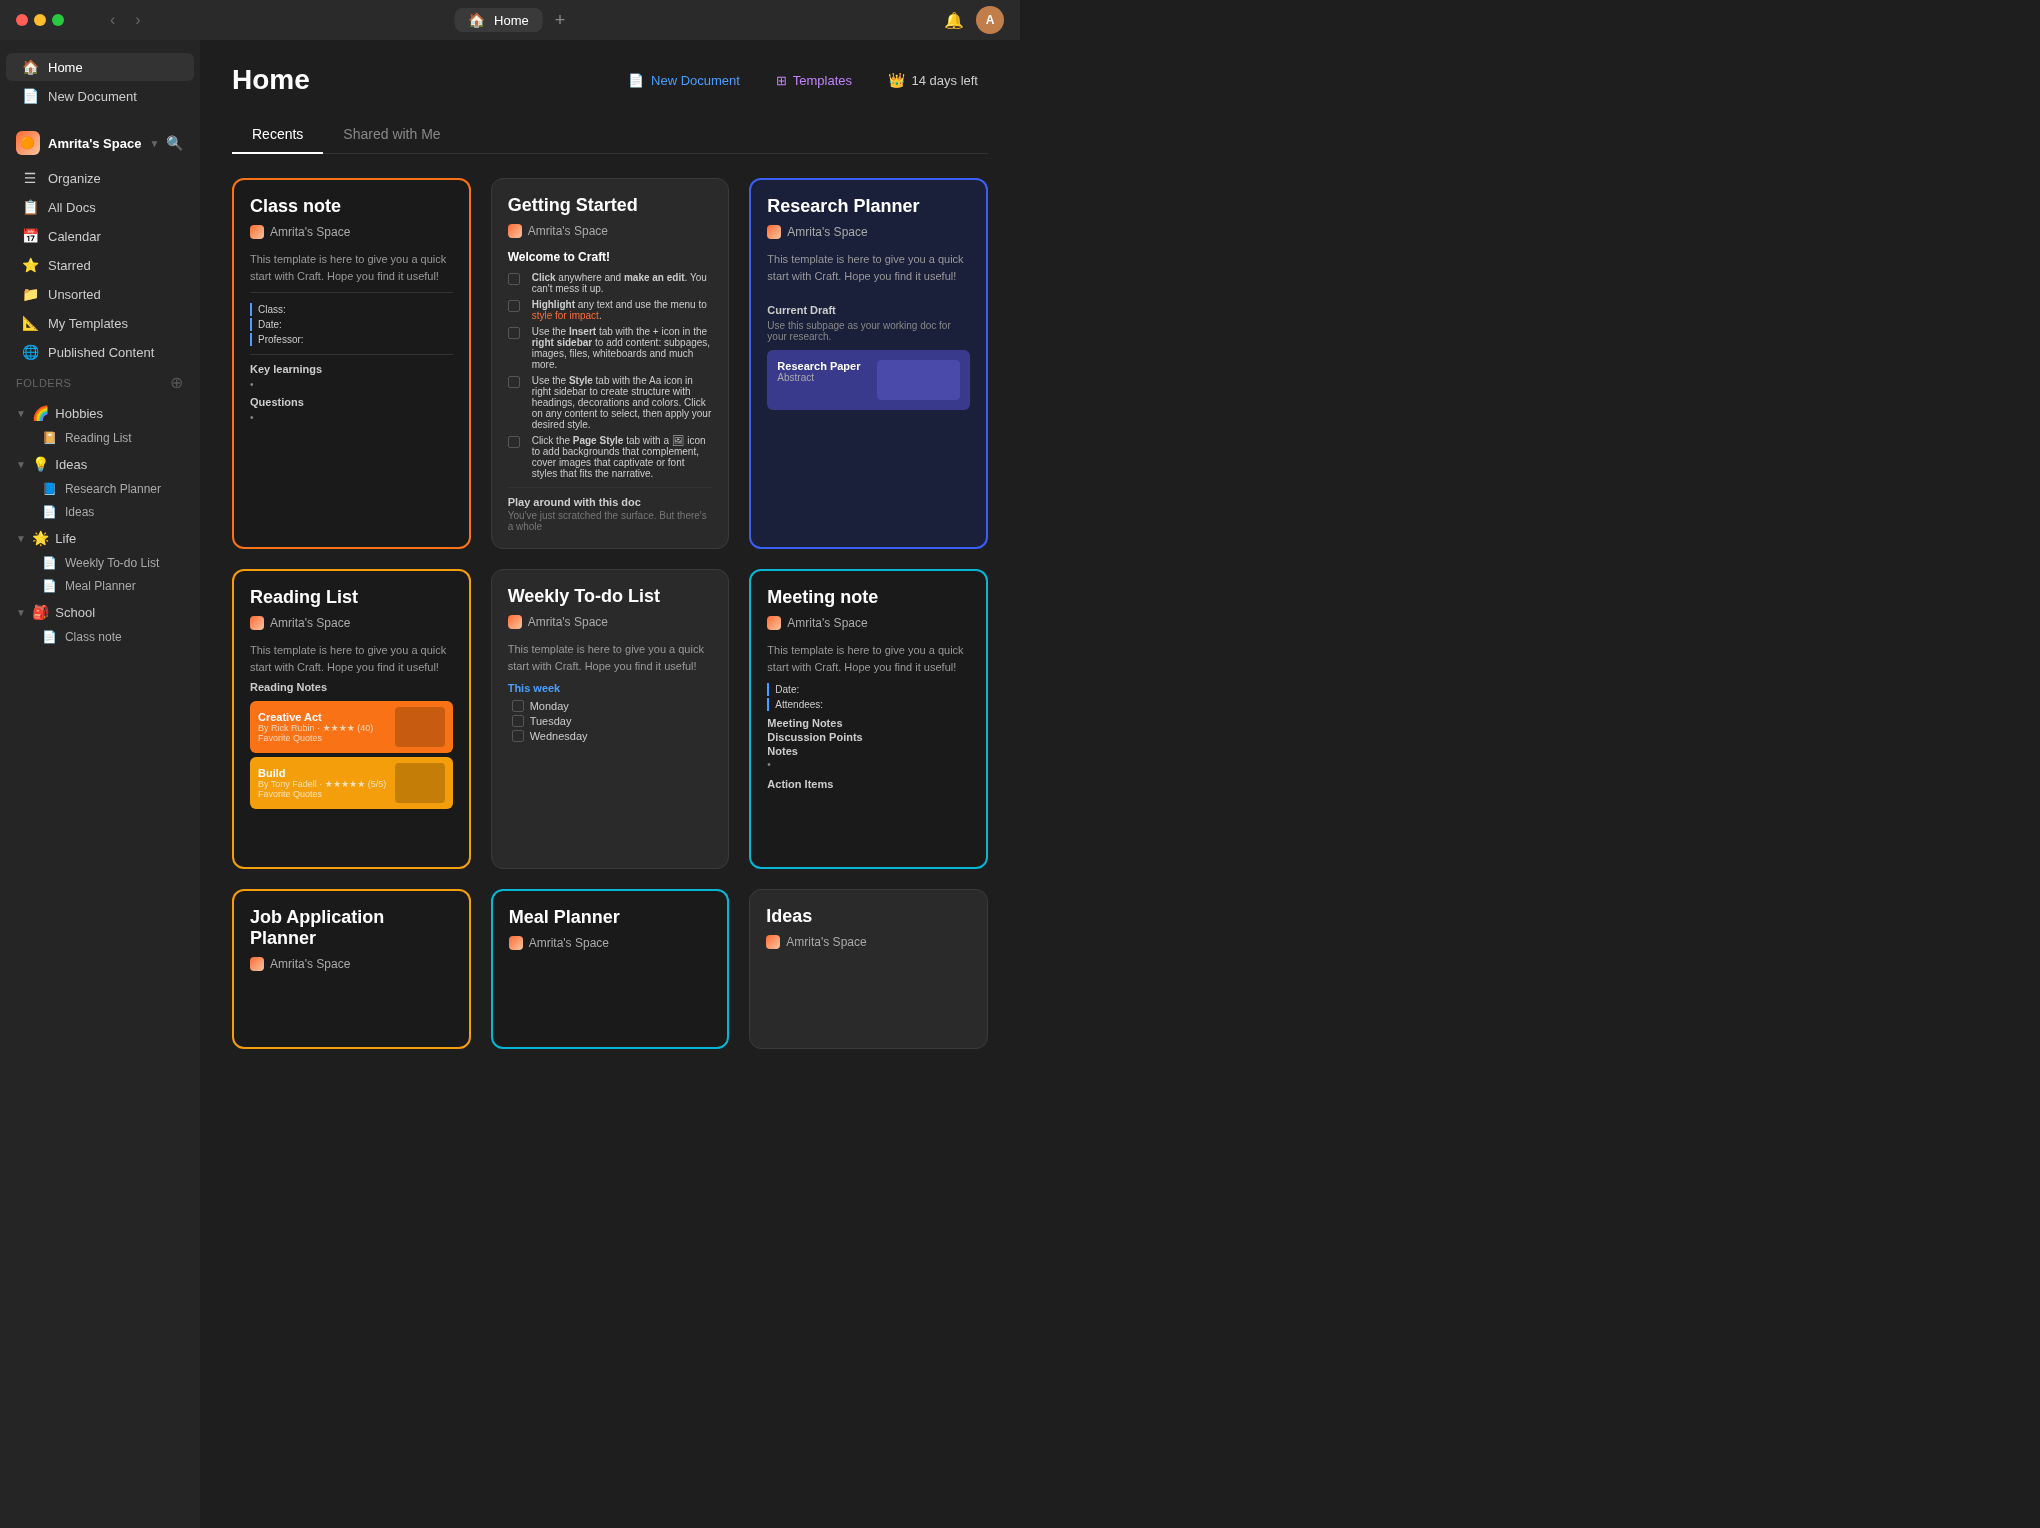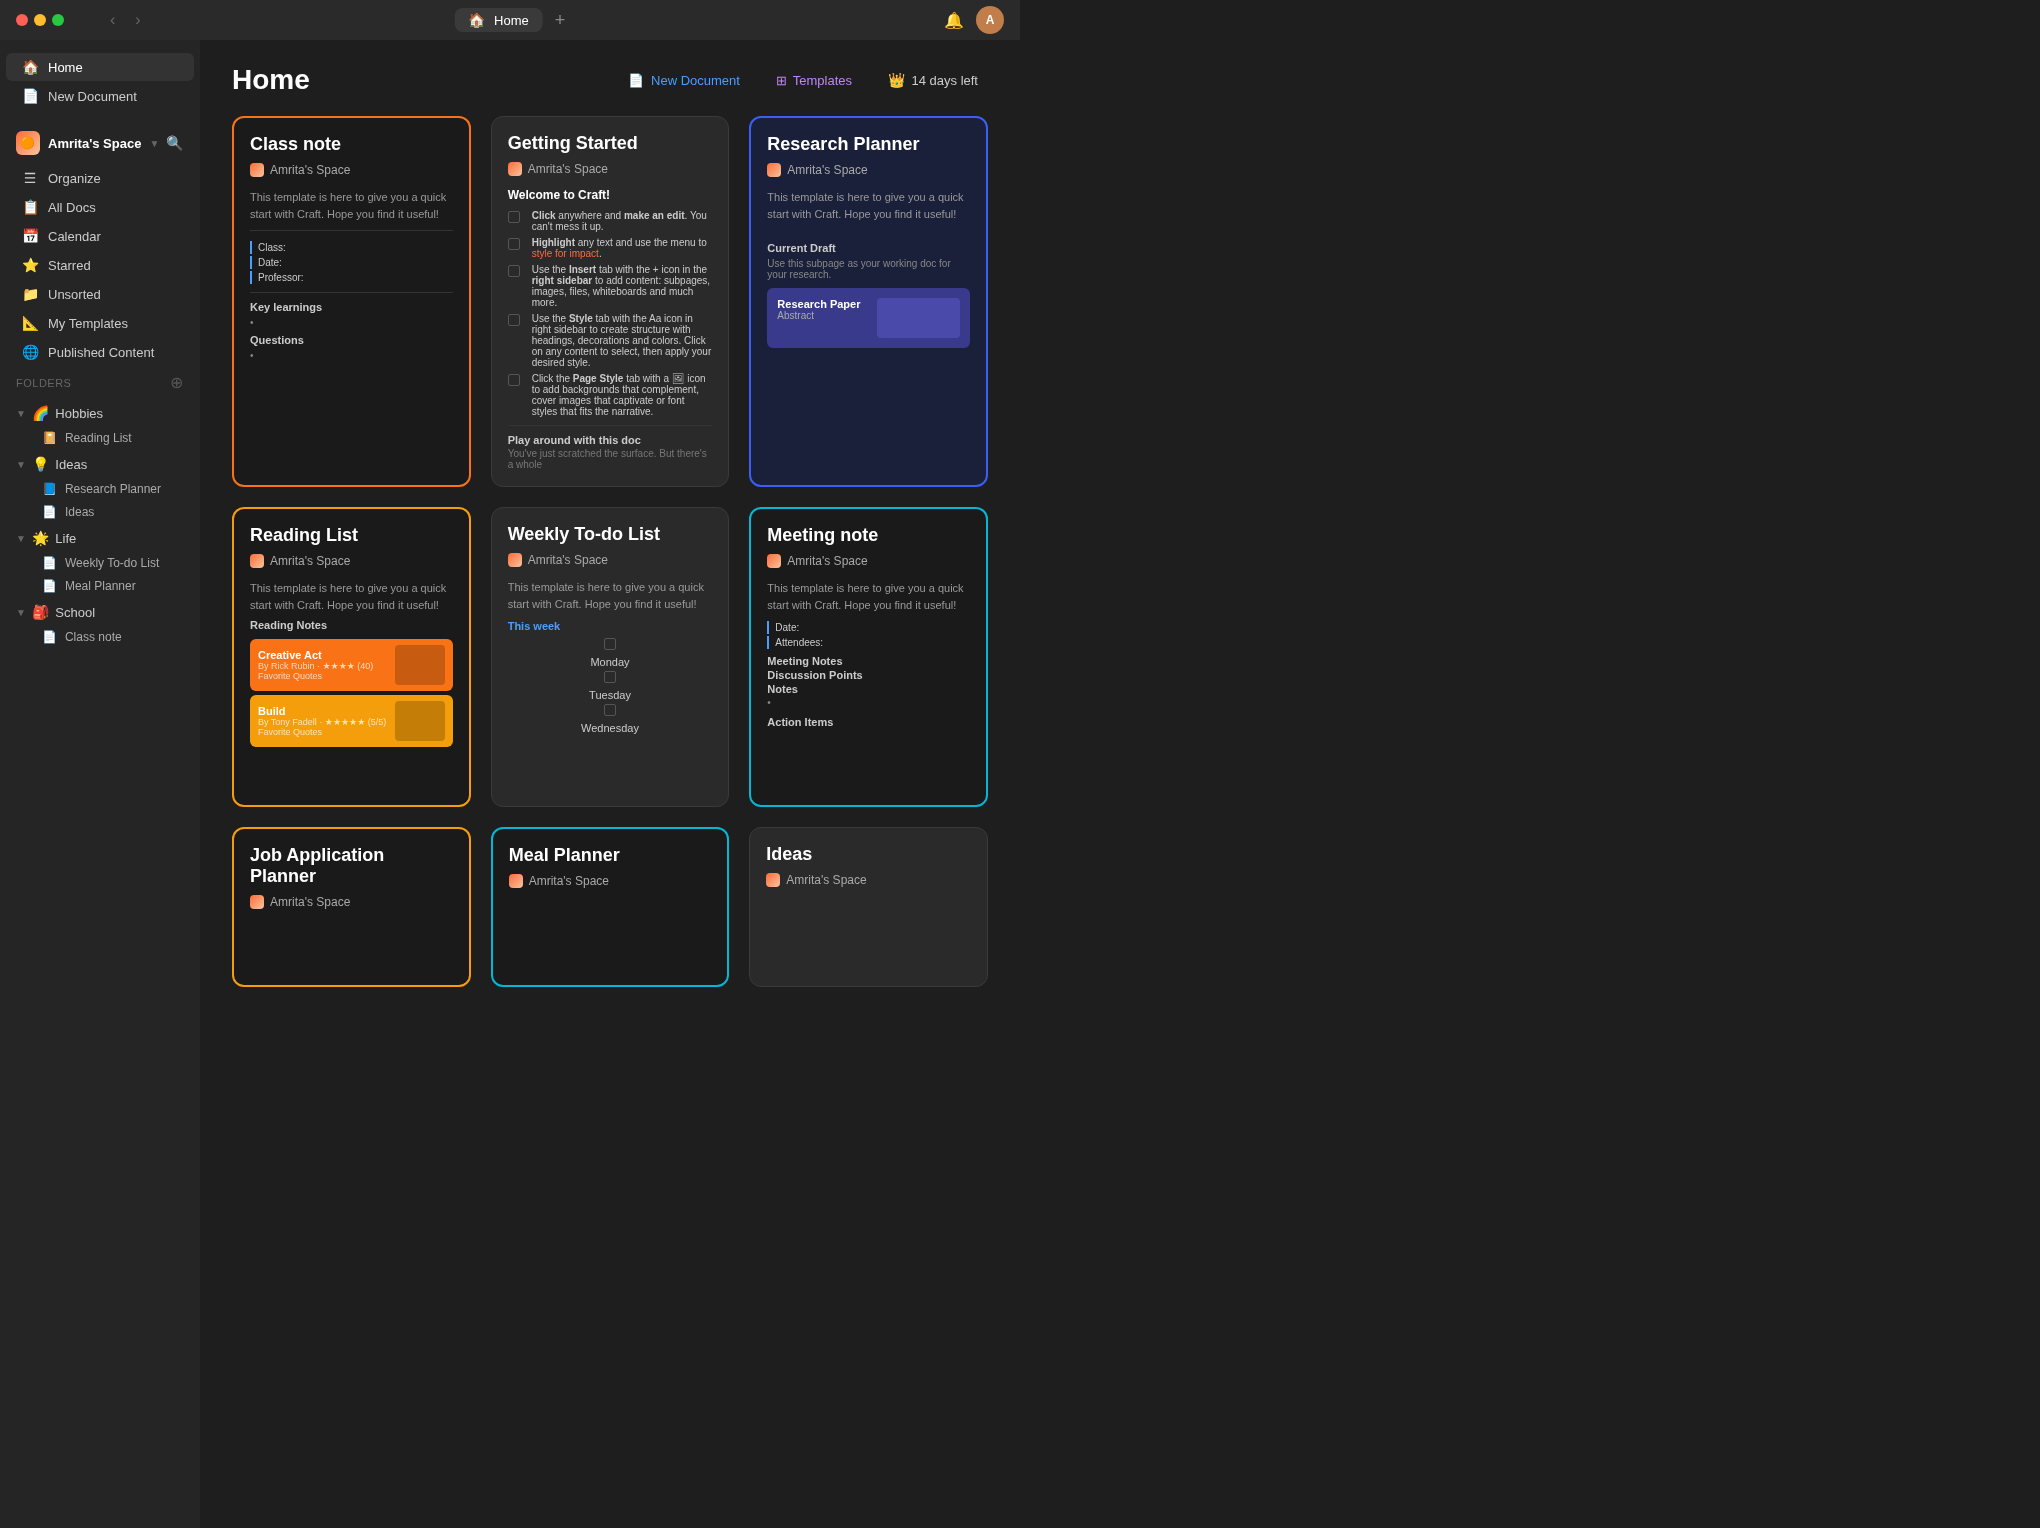--- a/index.html
+++ b/index.html
@@ -333,21 +333,20 @@
       color: #aaa;
     }
 
     .todo-item {
       display: flex;
       align-items: center;
       gap: 6px;
       font-size: 11px;
       color: #ccc;
       margin: 3px 4px;
-      flex-direction: column;
     }
     .todo-checkbox {
       width: 12px;
       height: 12px;
       border: 1px solid #555;
       border-radius: 2px;
     }
     .this-week-label {
       font-size: 11px;
       font-weight: 600;
@@ -589,20 +588,24 @@
           <span>⊞</span>
           <span>Templates</span>
         </button>
         <button class="action-btn trial-btn">
           <span class="trial-icon">👑</span>
           <span>14 days left</span>
         </button>
       </div>
     </div>
 
+    <div class="tabs">
+      <div class="tab active">Recents</div>
+      <div class="tab">Shared with Me</div>
+    </div>
 
     <div class="doc-grid">
 
       <div class="doc-card doc-card-orange">
         <div class="doc-card-inner">
           <div class="doc-card-title">Class note</div>
           <div class="doc-card-space">
             <div class="space-dot"></div>
             <span>Amrita's Space</span>
           </div>

